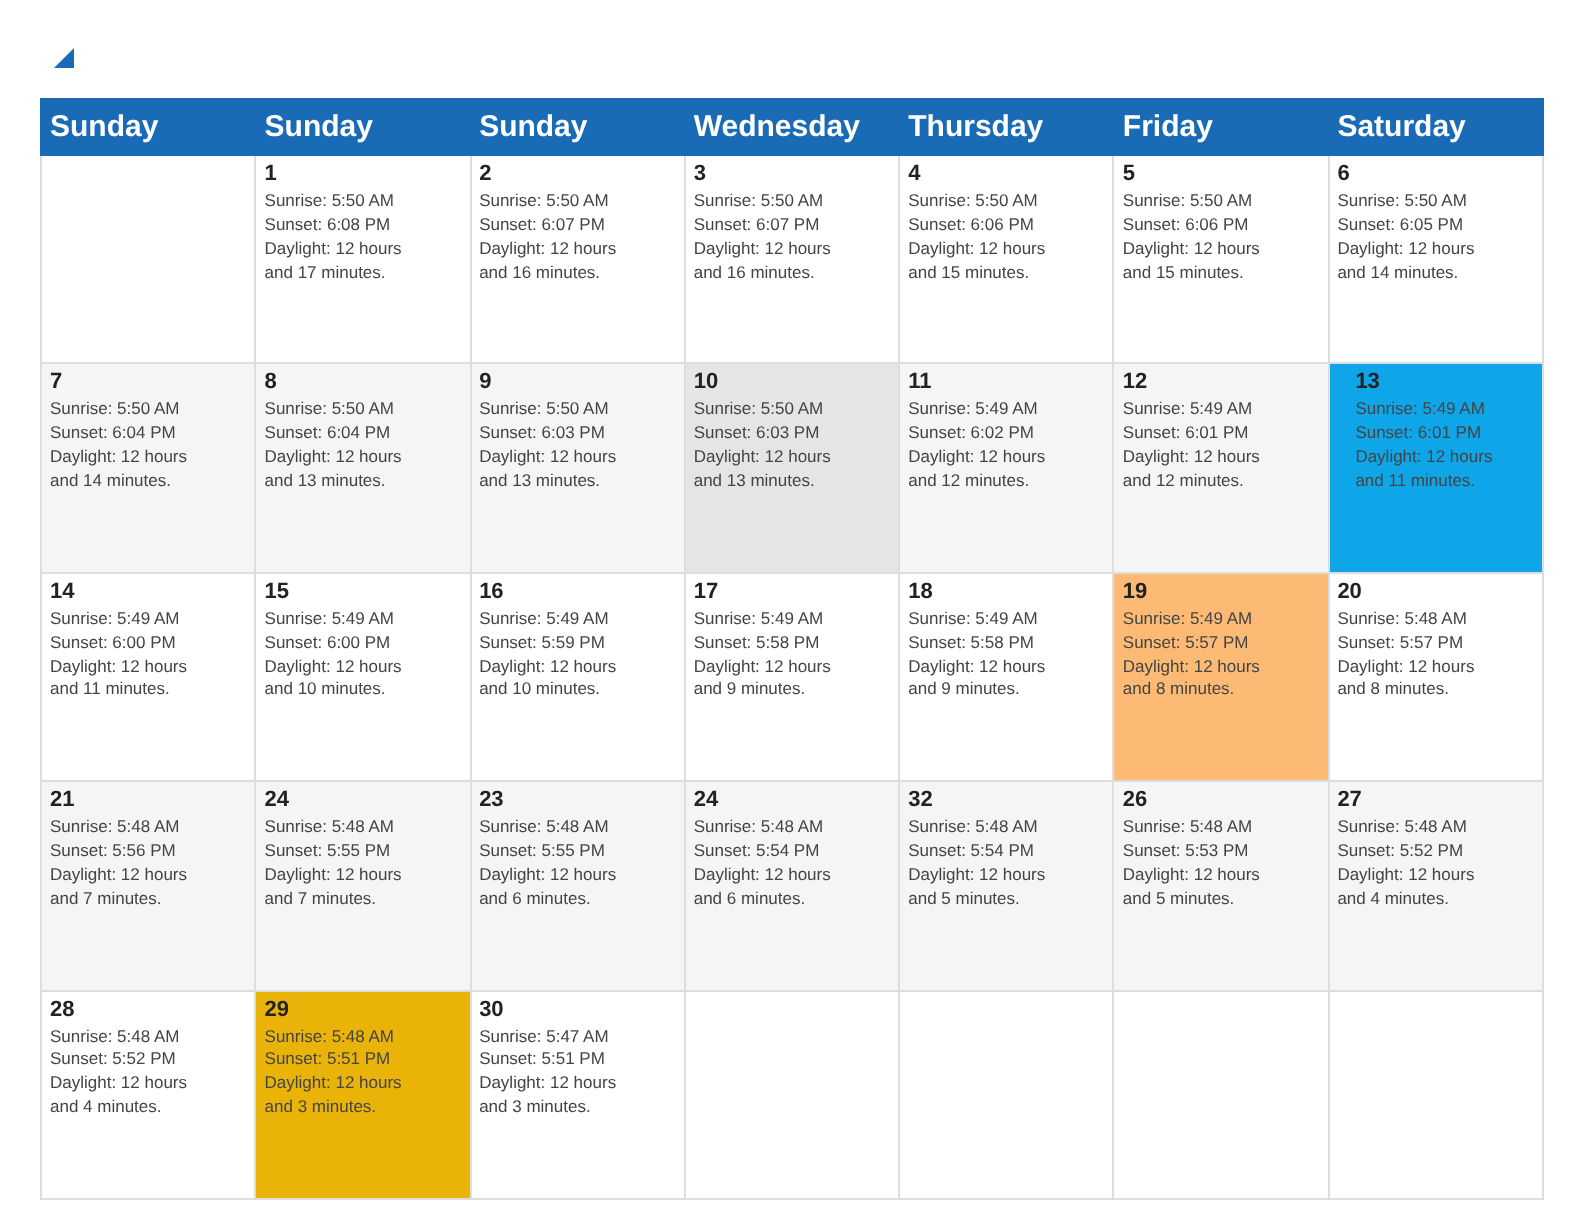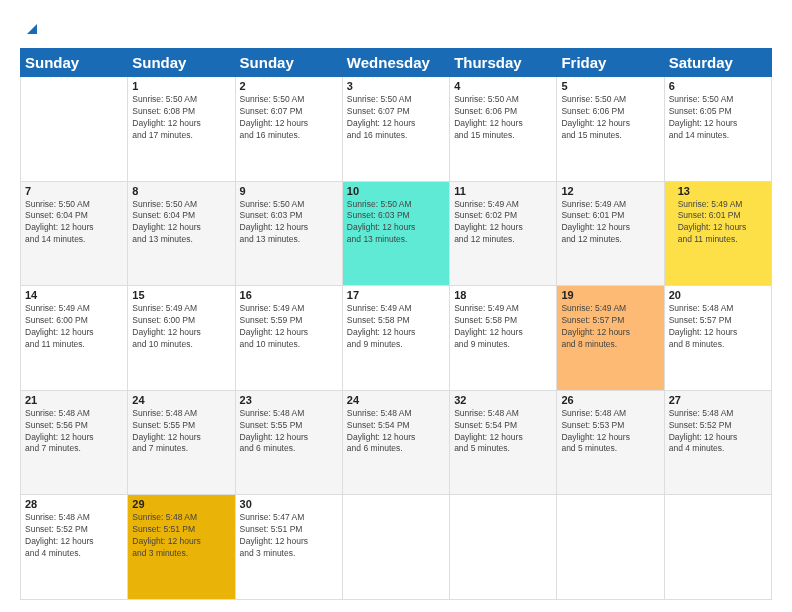--- a/index.html
+++ b/index.html
@@ -191,42 +191,42 @@
 Daylight: 12 hours
 and 13 minutes.</div>
           </td>
           <td style="background-color: rgb(245, 245, 245);">
             <span class="day-num">9</span>
             <div class="day-info" style="white-space: pre-line;">Sunrise: 5:50 AM
 Sunset: 6:03 PM
 Daylight: 12 hours
 and 13 minutes.</div>
           </td>
-          <td style="background-color: #5eead4;">
+          <td style="background-color: #e5e5e5;">
             <span class="day-num">10</span>
             <div class="day-info" style="white-space: pre-line;">Sunrise: 5:50 AM
 Sunset: 6:03 PM
 Daylight: 12 hours
 and 13 minutes.</div>
           </td>
           <td style="background-color: rgb(245, 245, 245);">
             <span class="day-num">11</span>
             <div class="day-info" style="white-space: pre-line;">Sunrise: 5:49 AM
 Sunset: 6:02 PM
 Daylight: 12 hours
 and 12 minutes.</div>
           </td>
           <td style="background-color: rgb(245, 245, 245);">
             <span class="day-num">12</span>
             <div class="day-info" style="white-space: pre-line;">Sunrise: 5:49 AM
 Sunset: 6:01 PM
 Daylight: 12 hours
 and 12 minutes.</div>
           </td>
-          <td style="background-color: #fde047; padding-left: 13px;">
+          <td style="background-color: #0ea5e9; padding-left: 13px;">
             <span class="day-num">13</span>
             <div class="day-info" style="white-space: pre-line;">Sunrise: 5:49 AM
 Sunset: 6:01 PM
 Daylight: 12 hours
 and 11 minutes.</div>
           </td>
         </tr>
         <tr>
           <td style="background-color: rgb(255, 255, 255);">
             <span class="day-num">14</span>

